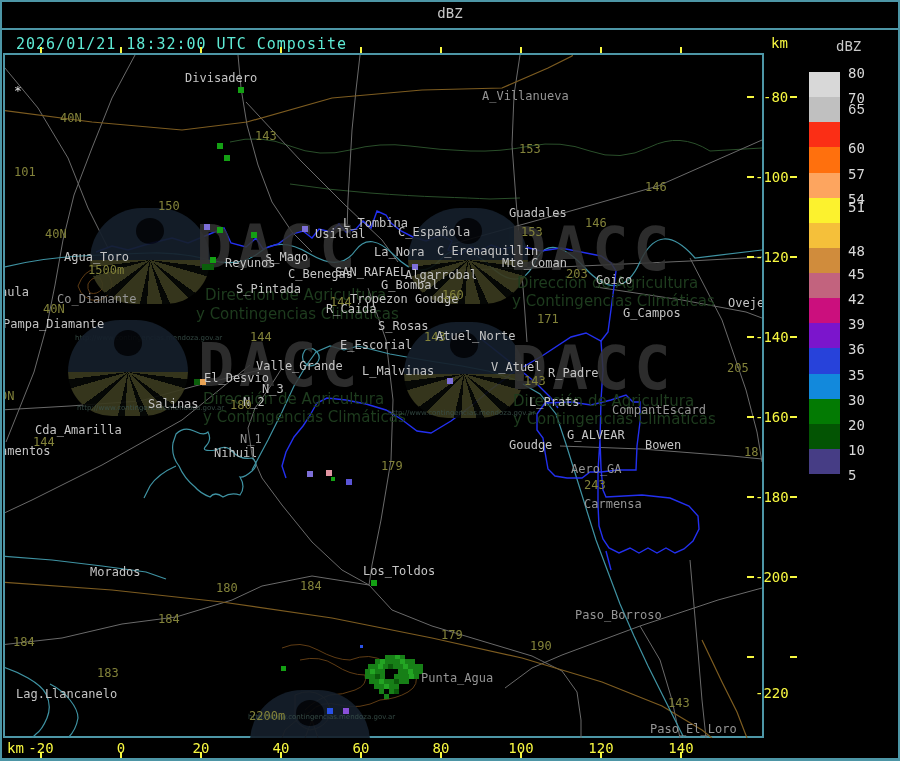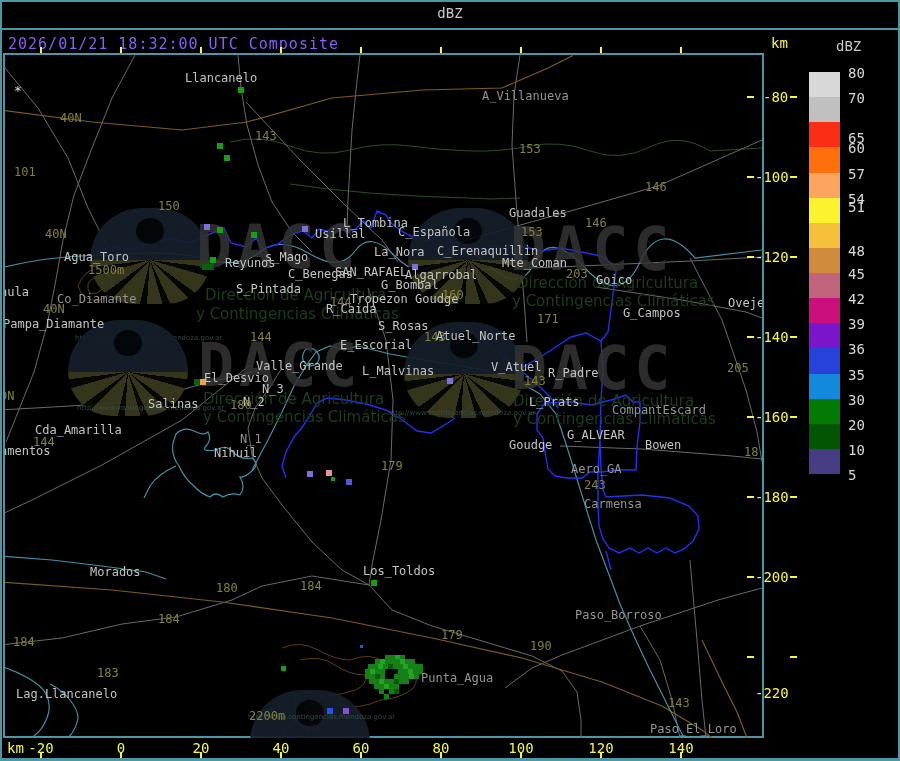--- a/index.html
+++ b/index.html
@@ -1,21 +1,21 @@
 <!DOCTYPE html>
 <html><head>
 <meta charset="utf-8">
 <style>
   html,body{margin:0;padding:0;background:#000;}
   .screen{position:relative;width:900px;height:761px;background:#000;overflow:hidden;
           font-family:"DejaVu Sans Mono",monospace;}
   .tealline{position:absolute;background:#4d96a6;}
   .titlebar-text{position:absolute;top:5px;left:0;width:900px;text-align:center;
                  color:#c8c8c8;font-size:14px;}
-  .datetime{position:absolute;top:35px;left:8px;color:#8b5cf6;font-size:15px;letter-spacing:1px;}
+  .datetime{position:absolute;top:35px;left:16px;color:#5eead4;font-size:15px;letter-spacing:1px;}
   .km-top{position:absolute;top:35px;left:771px;color:#f8f840;font-size:14px;}
   .km-bottom{position:absolute;top:740px;left:7px;color:#f8f840;font-size:14px;}
   .legend-title{position:absolute;top:38px;left:836px;color:#c8c8c8;font-size:14px;}
   .legend-band{position:absolute;left:809px;width:31px;}
   .legend-band.speck{background-image:radial-gradient(#ff9a00 1px,transparent 1px);background-size:5px 4px;}
   .legend-label{position:absolute;left:848px;color:#d8d8d8;font-size:14px;}
   .raxis-label{position:absolute;color:#f8f840;font-size:14px;}
   .raxis-dash{position:absolute;width:7px;height:2px;background:#f8f840;}
   .baxis-label{position:absolute;top:740px;color:#f8f840;font-size:14px;transform:translateX(-50%);}
   .baxis-tick{position:absolute;top:752px;width:2px;height:6px;background:#f8f840;}
@@ -249,21 +249,21 @@
         <div class="sq" style="left: 326px; top: 422px; width: 4px; height: 4px; background: rgb(20, 160, 20);"></div>
         <div class="sq" style="left: 341px; top: 424px; width: 6px; height: 6px; background: rgb(91, 85, 214);"></div>
         <div class="sq" style="left: 366px; top: 525px; width: 6px; height: 6px; background: rgb(20, 160, 20);"></div>
         <div class="sq" style="left: 276px; top: 611px; width: 5px; height: 5px; background: rgb(20, 160, 20);"></div>
         <div class="sq" style="left: 355px; top: 590px; width: 3px; height: 3px; background: rgb(42, 81, 232);"></div>
         <div class="sq" style="left: 322px; top: 653px; width: 6px; height: 6px; background: rgb(42, 81, 232);"></div>
         <div class="sq" style="left: 338px; top: 653px; width: 6px; height: 6px; background: rgb(138, 79, 216);"></div>
       </div>
     <div id="label-layer">
         <div class="mlabel star" style="left: 9px; top: 29px;">*</div>
-        <div class="mlabel place" style="left: 180px; top: 17px;">Llancanelo</div>
+        <div class="mlabel place" style="left: 180px; top: 17px;">Divisadero</div>
         <div class="mlabel dim" style="left: 477px; top: 35px;">A_Villanueva</div>
         <div class="mlabel route" style="left: 55px; top: 57px;">40N</div>
         <div class="mlabel route" style="left: 9px; top: 111px;">101</div>
         <div class="mlabel route" style="left: 250px; top: 75px;">143</div>
         <div class="mlabel route" style="left: 153px; top: 145px;">150</div>
         <div class="mlabel route" style="left: 514px; top: 88px;">153</div>
         <div class="mlabel route" style="left: 640px; top: 126px;">146</div>
         <div class="mlabel route" style="left: 580px; top: 162px;">146</div>
         <div class="mlabel place" style="left: 504px; top: 152px;">Guadales</div>
         <div class="mlabel route" style="left: 516px; top: 171px;">153</div>
@@ -359,21 +359,21 @@
       <div class="legend-band" style="top: 273px; height: 25.125px; background: rgb(194, 99, 126);"></div>
       <div class="legend-band" style="top: 298.125px; height: 25.125px; background: rgb(203, 15, 125);"></div>
       <div class="legend-band" style="top: 323.25px; height: 25.125px; background: rgb(123, 21, 204);"></div>
       <div class="legend-band" style="top: 348.375px; height: 25.125px; background: rgb(39, 66, 218);"></div>
       <div class="legend-band" style="top: 373.5px; height: 25.125px; background: rgb(18, 137, 220);"></div>
       <div class="legend-band" style="top: 398.625px; height: 25.125px; background: rgb(3, 122, 3);"></div>
       <div class="legend-band" style="top: 423.75px; height: 25.125px; background: rgb(3, 84, 3);"></div>
       <div class="legend-band" style="top: 448.875px; height: 25.125px; background: rgb(70, 61, 133);"></div>
       <div class="legend-label" style="top: 65px;">80</div>
       <div class="legend-label" style="top: 90.125px;">70</div>
-      <div class="legend-label" style="top: 130px;">65</div>
+      <div class="legend-label" style="top: 102px; font-family: Liberation Mono, monospace;">65</div>
       <div class="legend-label" style="top: 140.375px;">60</div>
       <div class="legend-label" style="top: 165.5px;">57</div>
       <div class="legend-label" style="top: 190.625px;">54</div>
       <div class="legend-label" style="top: 199px;">51</div>
       <div class="legend-label" style="top: 243px;">48</div>
       <div class="legend-label" style="top: 266px;">45</div>
       <div class="legend-label" style="top: 291.125px;">42</div>
       <div class="legend-label" style="top: 316.25px;">39</div>
       <div class="legend-label" style="top: 341.375px;">36</div>
       <div class="legend-label" style="top: 366.5px;">35</div>

